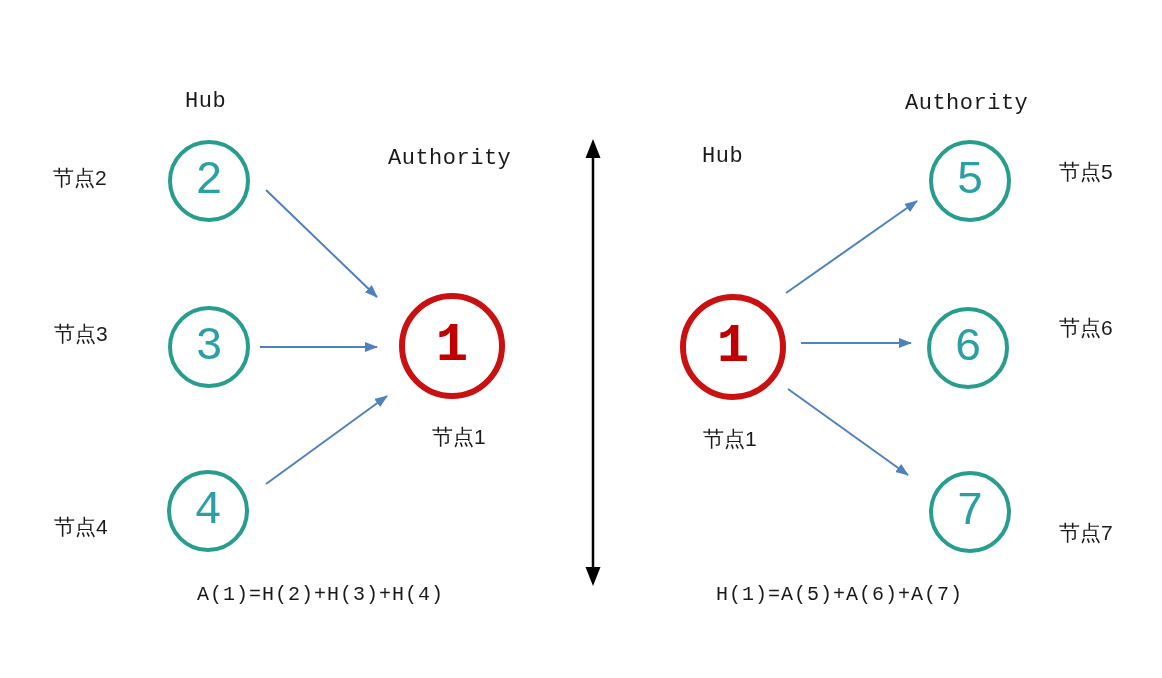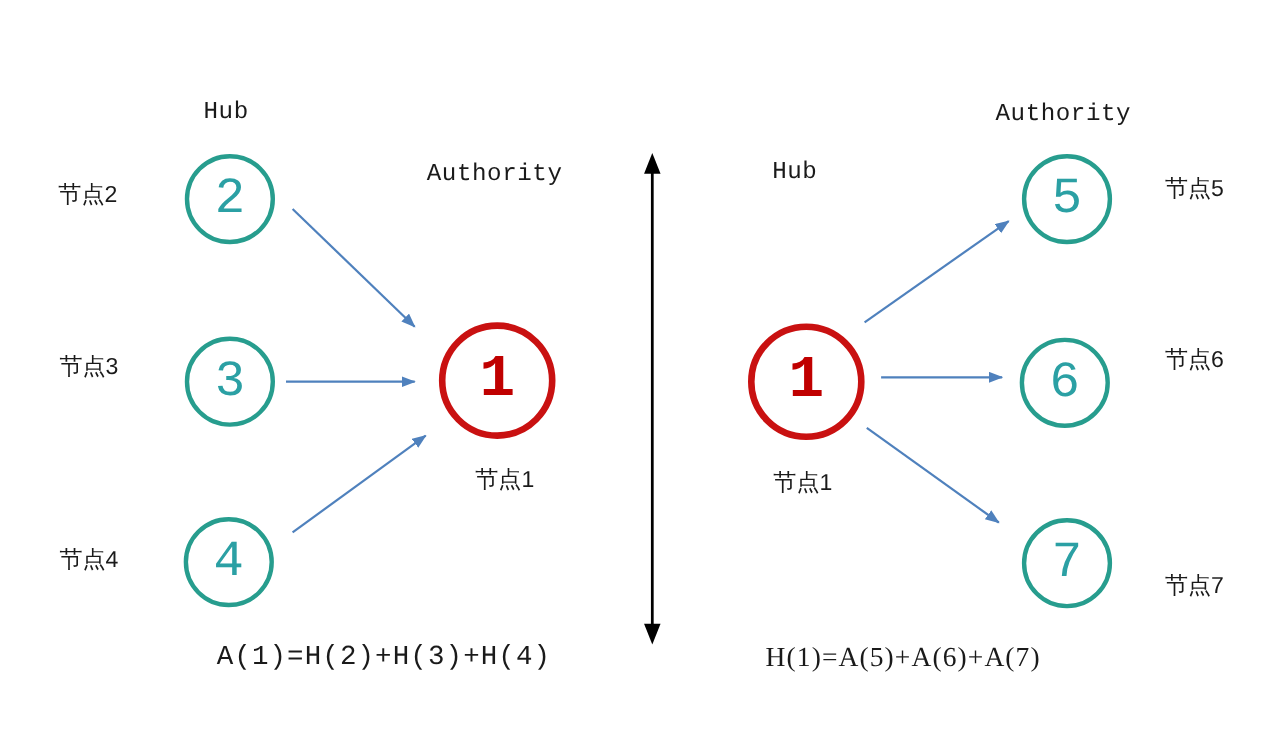--- a/index.html
+++ b/index.html
@@ -40,21 +40,21 @@
     color:var(--node-number-red,#c00000);
   }
 
   .txt{position:absolute;line-height:1.1;color:#1a1a1a;white-space:nowrap;}
   .mono{
     font-family:"Liberation Mono","DejaVu Sans Mono",monospace;
     font-size:22px;letter-spacing:0.5px;text-align:right;
   }
   .formula{
     font-family:"Liberation Mono","DejaVu Sans Mono",monospace;
-    font-size:25px;letter-spacing:1px;
+    font-size:20px;letter-spacing:1px;
   }
   .cjk{
     font-family:"Liberation Sans","DejaVu Sans",sans-serif;
     font-size:21px;
   }
 </style>
 </head>
 <body>
 
 <div class="canvas">
@@ -92,21 +92,21 @@
   </div>
   <div class="node node-small" style="left:167px;top:470px;">
     <span class="num">4</span>
   </div>
   <div class="node node-big" style="left:399px;top:293px;">
     <span class="num">1</span>
   </div>
 
   <div class="txt cjk" style="left:53px;top:166px;">节点2</div>
   <div class="txt cjk" style="left:54px;top:322px;">节点3</div>
-  <div class="txt cjk" style="left:54px;top:497px;">节点4</div>
+  <div class="txt cjk" style="left:54px;top:515px;">节点4</div>
   <div class="txt cjk" style="left:432px;top:425px;">节点1</div>
 
   <div class="txt formula" style="left:197px;top:584px;">A(1)=H(2)+H(3)+H(4)</div>
 
   <div class="txt mono" style="left:702px;top:145px;">Hub</div>
   <div class="txt mono" style="left:905px;top:92px;">Authority</div>
 
   <div class="node node-big" style="left:680px;top:294px;">
     <span class="num">1</span>
   </div>
@@ -118,15 +118,15 @@
   </div>
   <div class="node node-small" style="left:929px;top:471px;">
     <span class="num">7</span>
   </div>
 
   <div class="txt cjk" style="left:703px;top:427px;">节点1</div>
   <div class="txt cjk" style="left:1059px;top:160px;">节点5</div>
   <div class="txt cjk" style="left:1059px;top:316px;">节点6</div>
   <div class="txt cjk" style="left:1059px;top:521px;">节点7</div>
 
-  <div class="txt formula" style="left:696px;top:584px;font-family:Liberation Serif, serif;">H(1)=A(5)+A(6)+A(7)</div>
+  <div class="txt formula" style="left:716px;top:584px;">H(1)=A(5)+A(6)+A(7)</div>
 
 </div>
 
 </body></html>

